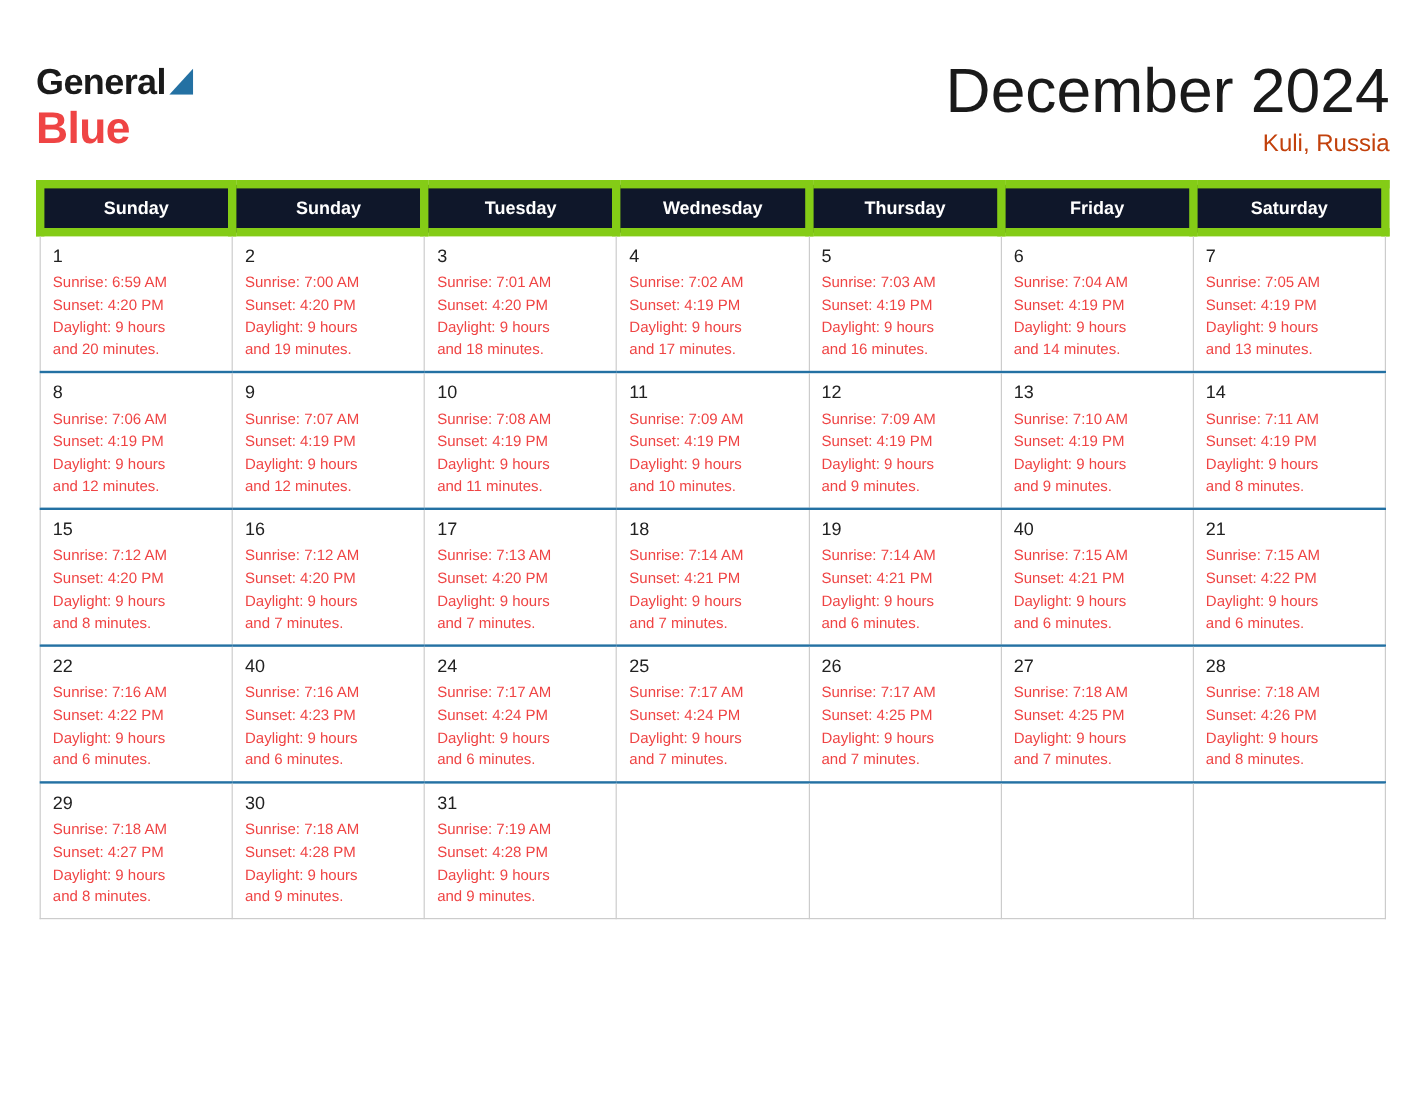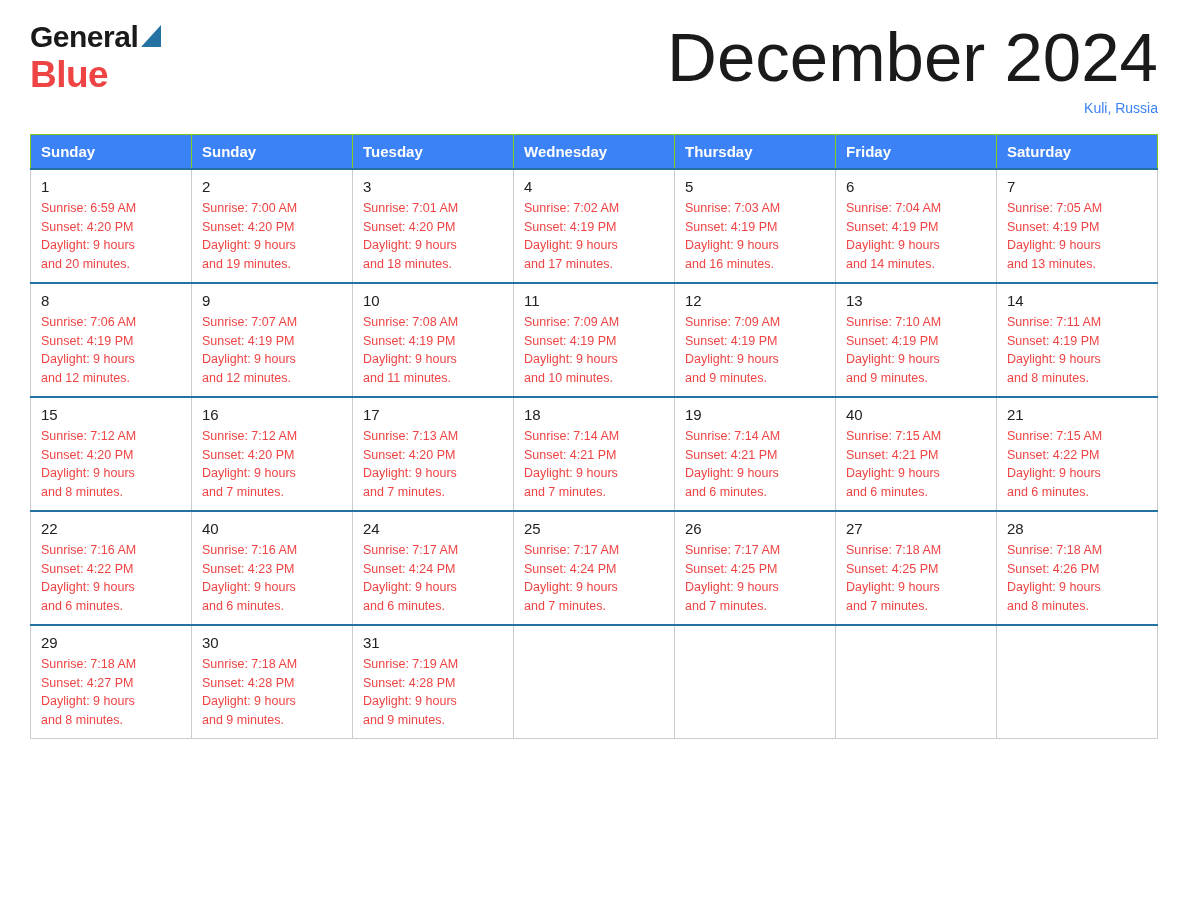--- a/index.html
+++ b/index.html
@@ -7,59 +7,60 @@
       font-family: Arial, sans-serif;
       background: #fff;
       color: #222;
       width: 1188px;
       min-height: 918px;
       padding: 20px 30px;
     }
     .header {
       display: flex;
       justify-content: space-between;
-      align-items: flex-start;
+      align-items: center;
       margin-bottom: 18px;
+      margin-top: 28px;
     }
     .logo {
       display: flex;
       flex-direction: column;
       align-items: flex-start;
     }
     .logo-line {
       display: flex;
       align-items: center;
     }
     .title-block {
       text-align: right;
     }
     .calendar-title {
-      font-size: 69px;
+      font-size: 52px;
       font-weight: normal;
       color: #1a1a1a;
       line-height: 1.1;
     }
     .calendar-subtitle {
-      font-size: 14px;
-      color: #3b82f6;
+      font-size: 20px;
+      color: #c2410c;
       margin-top: 4px;
     }
     table {
       width: 100%;
       border-collapse: collapse;
       table-layout: fixed;
     }
     thead tr th {
-      background-color: #3b82f6;
+      background-color: #0f172a;
       color: #fff;
       font-size: 15px;
       font-weight: bold;
       padding: 8px 10px;
-      text-align: left;
-      border: 1px solid #84cc16;
+      text-align: center;
+      border: 7px solid #84cc16;
     }
     tbody tr td {
       vertical-align: top;
       padding: 8px 10px;
       font-size: 13px;
       color: #222;
       border: 1px solid #ccc;
       height: 110px;
       background: #fff;
     }

